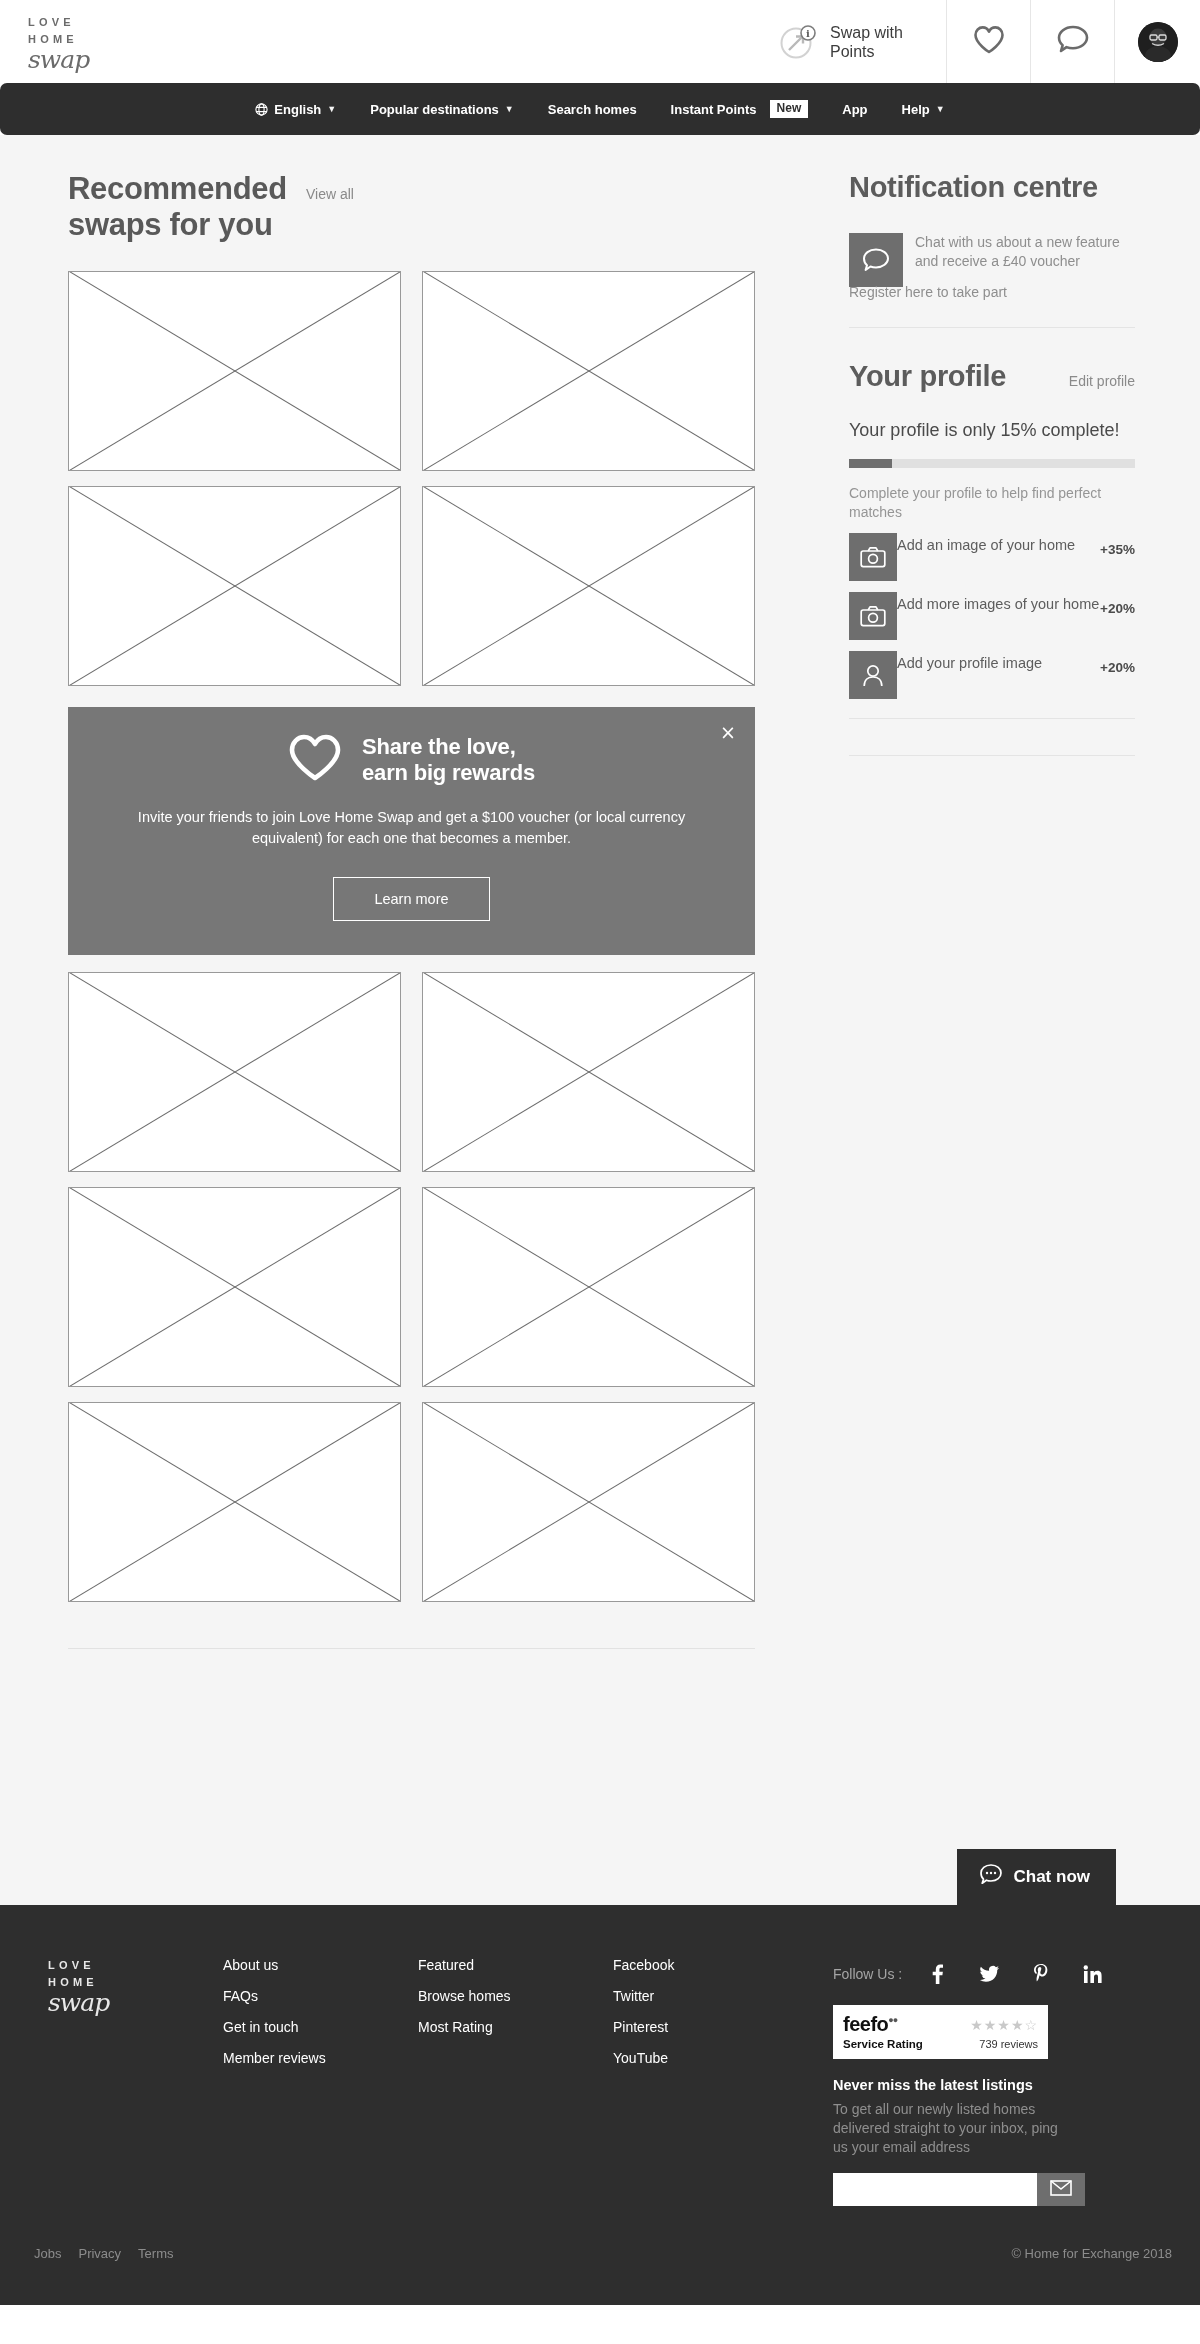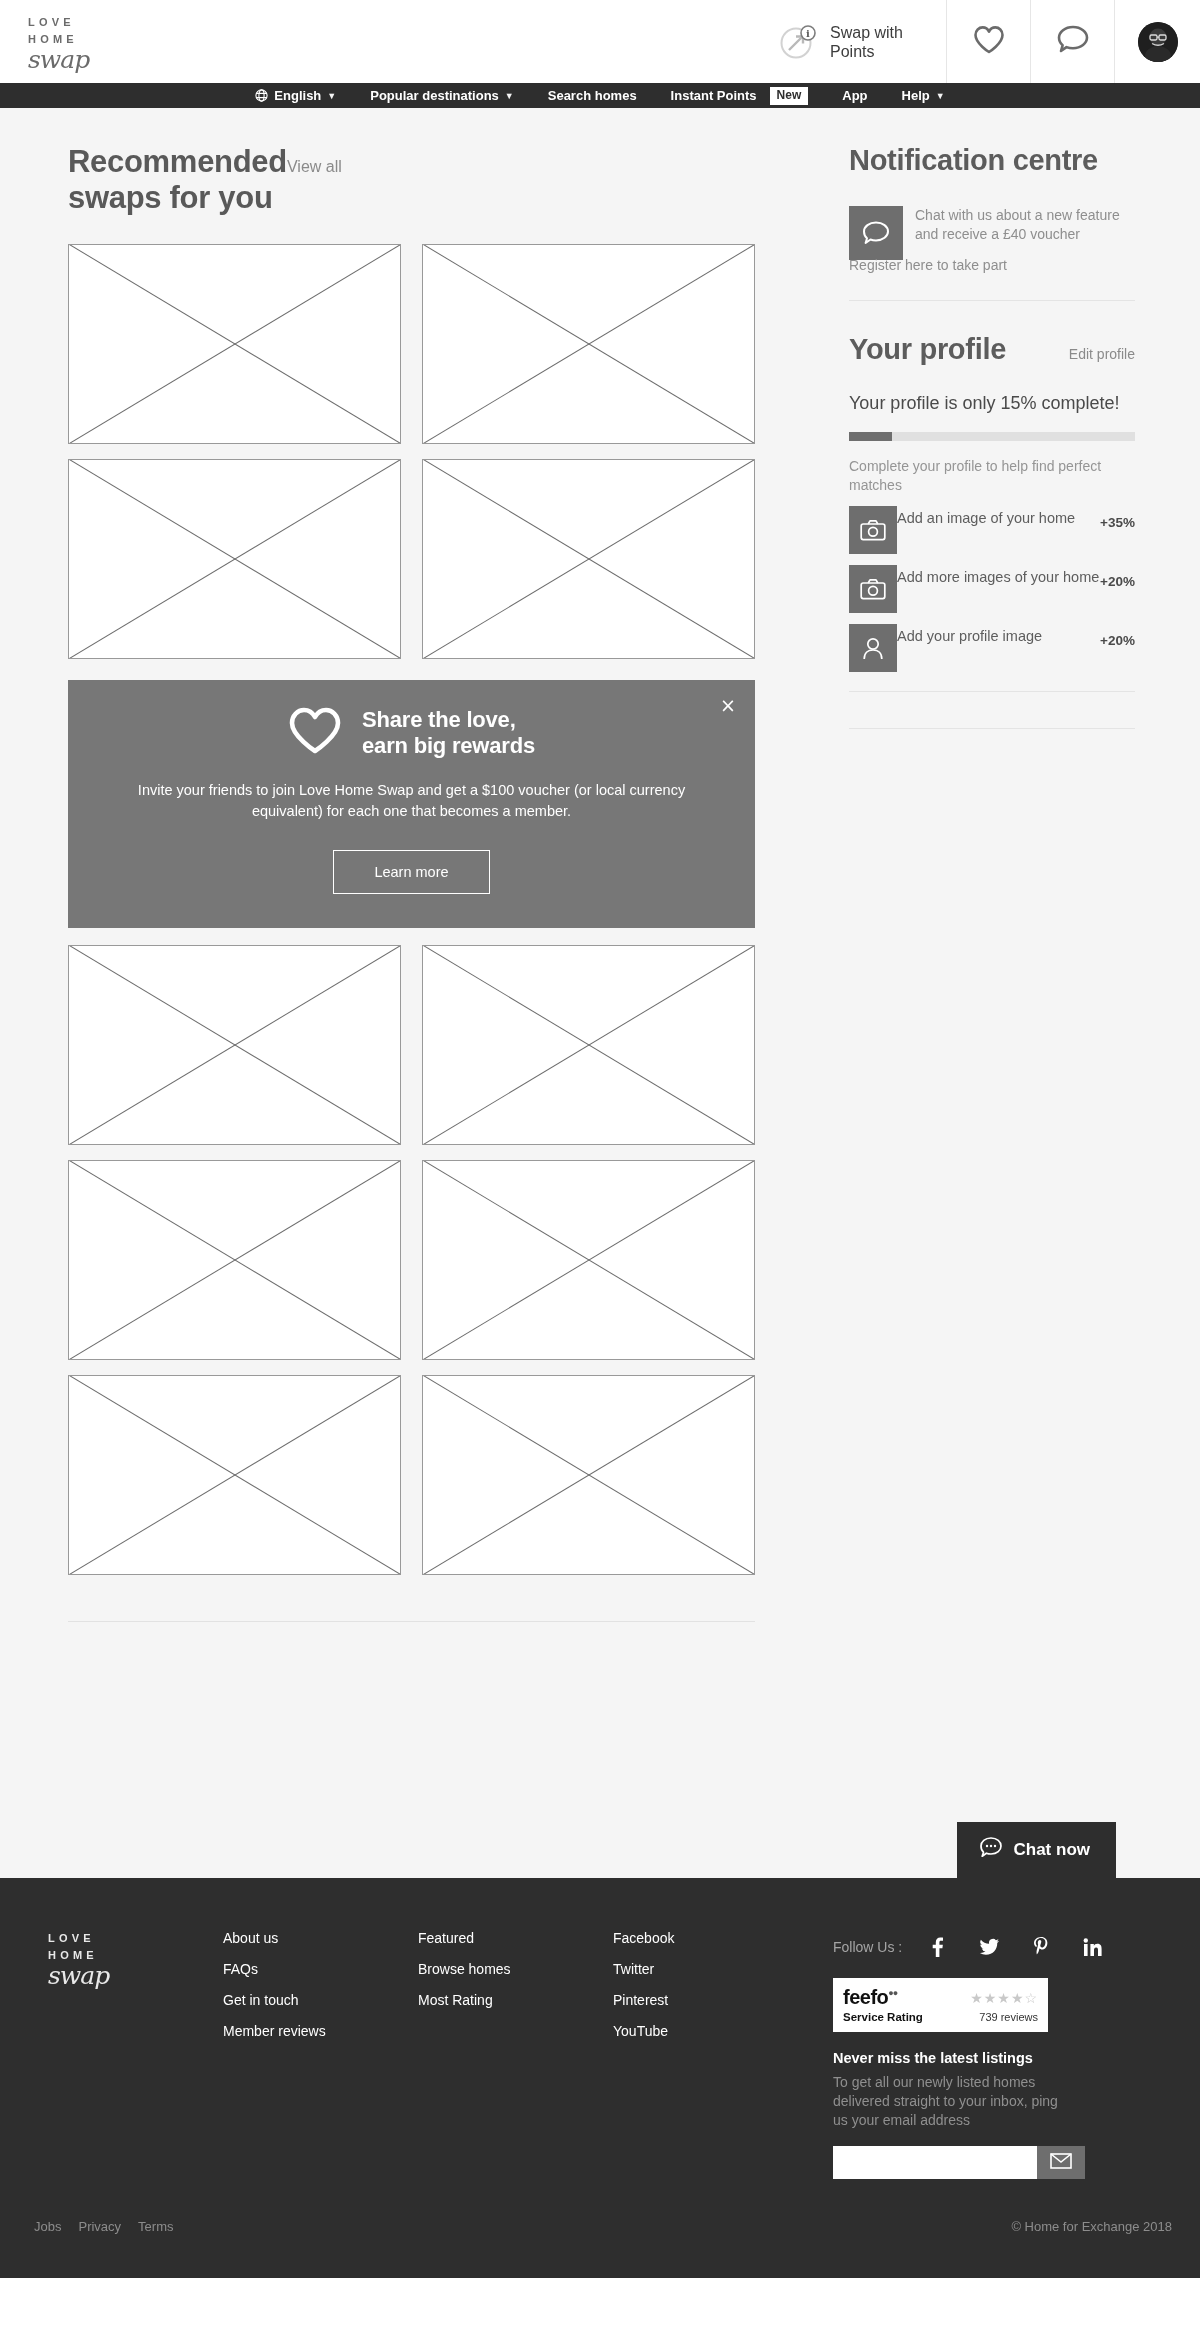--- a/index.html
+++ b/index.html
@@ -69,26 +69,27 @@
   .hdr-cell.icon-cell { width: 84px; padding: 0; }
   .avatar-cell { width: 86px; padding: 0; }
   .avatar {
     width: 40px; height: 40px; border-radius: 50%;
     background: #2b2b2b; overflow: hidden; position: relative;
   }
   .avatar svg { position: absolute; left: 0; top: 0; }
 
   
   .navbar {
-    height: 25px;
+    height: 52px;
     background: #2e2e2e;
     display: flex;
     align-items: center;
     justify-content: center;
     gap: 0px;
+    border-radius: 7px;
   }
   .nav-item {
     color: #ffffff;
     font-size: 13px;
     font-weight: bold;
     display: flex;
     align-items: center;
     gap: 6px;
     padding: 0 17px;
     height: 36px;
@@ -131,21 +132,21 @@
     justify-content: space-between;
     padding-right: 460px;
     margin-bottom: 28px;
   }
   .sec-title {
     font-size: 31px;
     font-weight: bold;
     color: #595959;
     letter-spacing: -0.3px;
   }
-  .view-all { font-size: 16px; color: #8a8a8a; cursor: pointer; white-space: nowrap; }
+  .view-all { font-size: 14px; color: #8a8a8a; cursor: pointer; white-space: nowrap; margin-left: 19px; }
 
   .grid {
     display: grid;
     grid-template-columns: 333px 333px;
     gap: 15px 21px;
   }
   .ph {
     height: 200px;
     background: #ffffff;
     border: 1px solid #999999;

